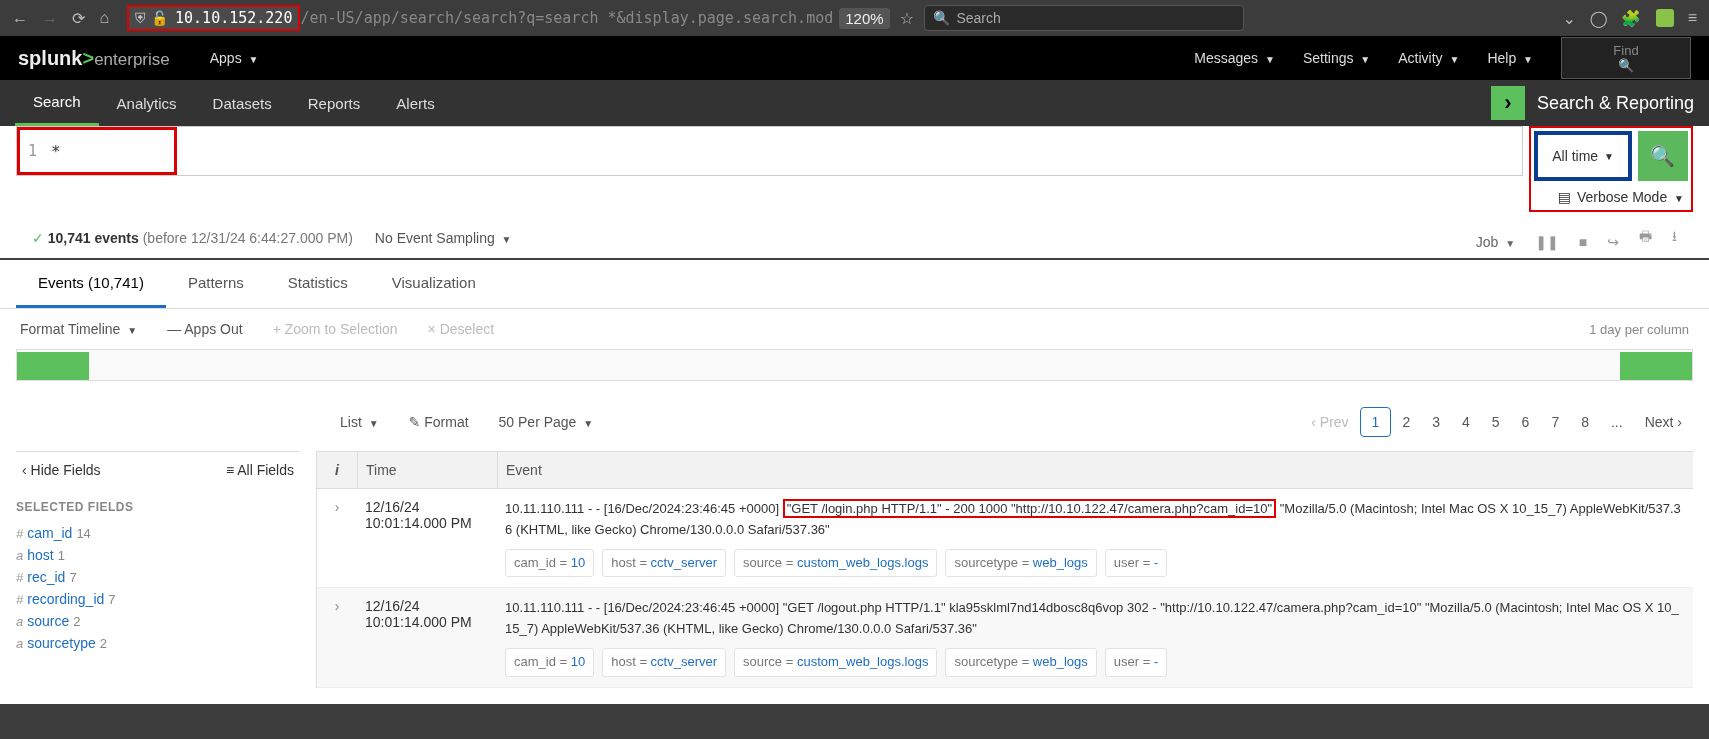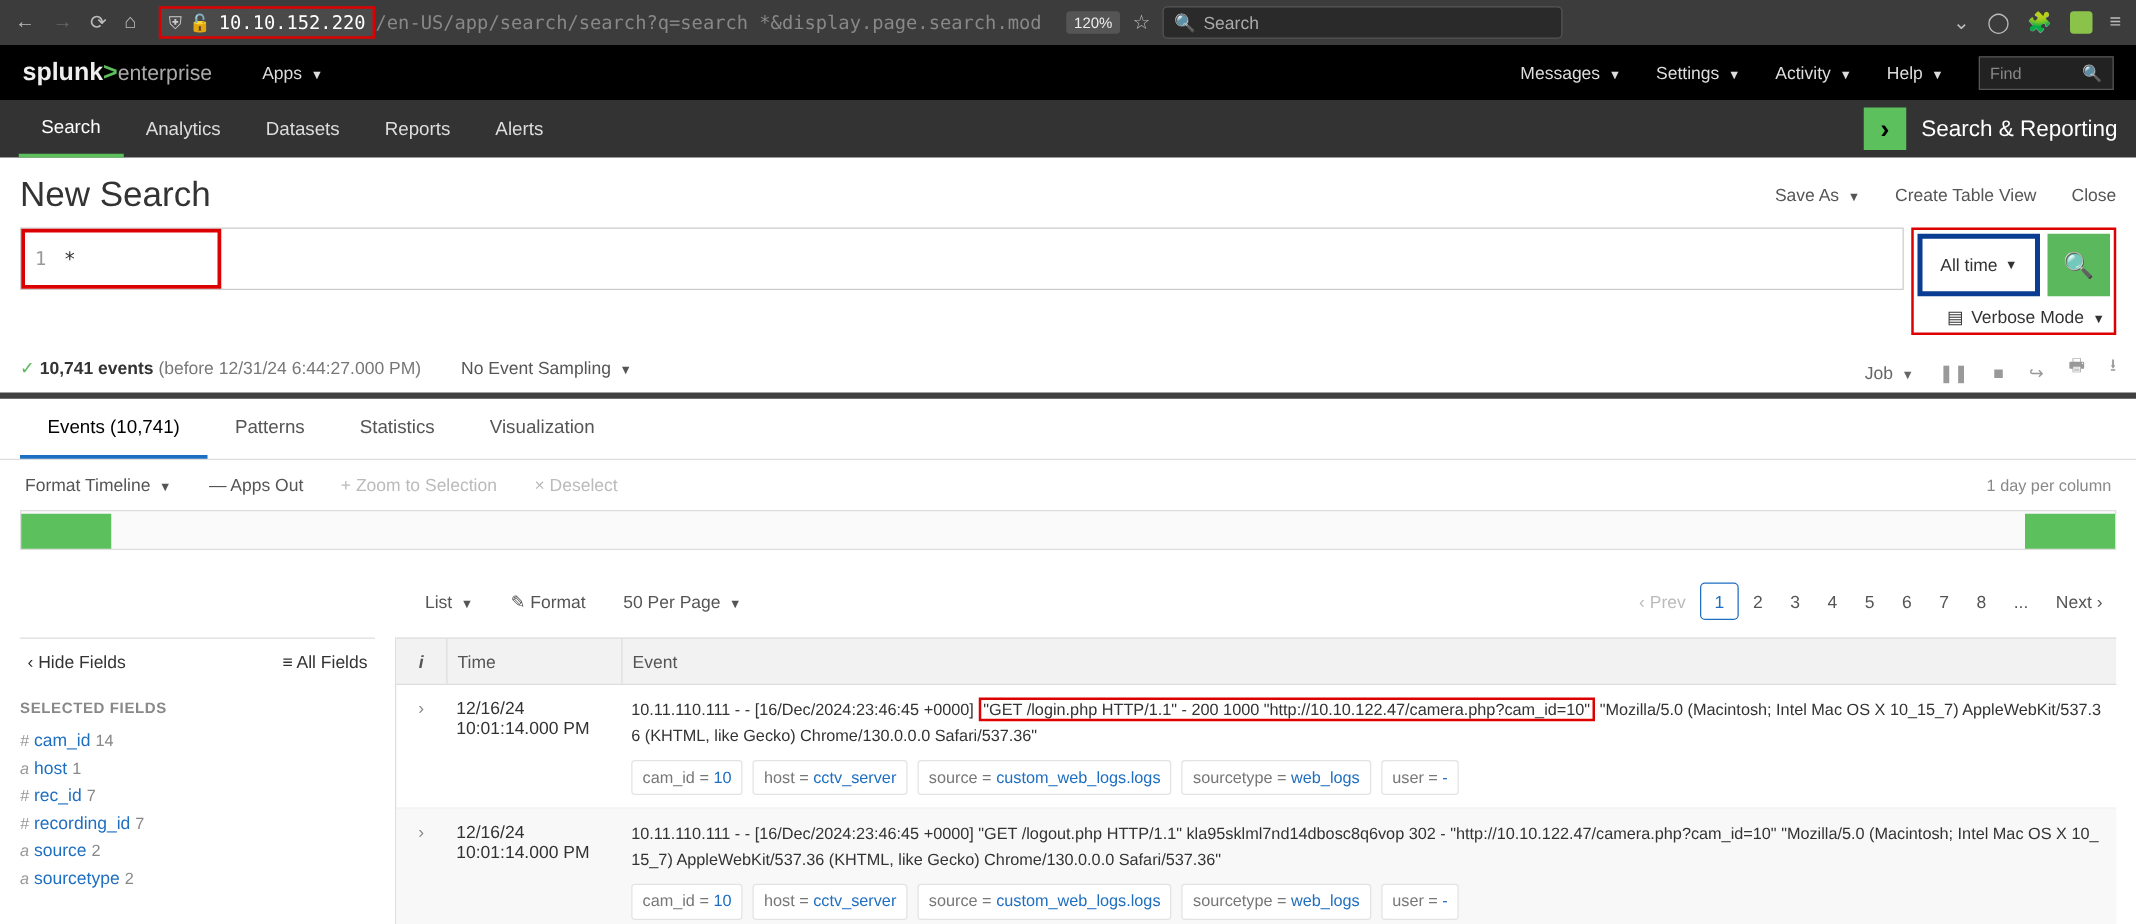--- a/index.html
+++ b/index.html
@@ -3,37 +3,37 @@
 <meta charset="utf-8">
 <style>
 * { margin: 0; padding: 0; box-sizing: border-box; font-family: "Helvetica Neue", Arial, sans-serif; }
 body { background: #3c3c3c; overflow-x: hidden; }
 .browser-bar { background: #3c3c3c; height: 36px; display: flex; align-items: center; padding: 0 12px; gap: 8px; color: #ccc; font-size: 14px; }
 .browser-bar .nav-icons { display: flex; gap: 14px; align-items: center; }
 .browser-bar .nav-icons span { color: #bbb; font-size: 16px; cursor: pointer; }
 .url-wrap { display: flex; align-items: center; gap: 6px; border: 2px solid #d00; padding: 2px 6px; background: #4a4a4a; margin-left: 10px; }
 .url-ip { color: #fff; font-family: monospace; font-size: 15px; }
 .url-rest { color: #888; font-family: monospace; font-size: 15px; }
-.zoom-badge { background: #555; color: #eee; font-size: 12px; padding: 2px 6px; border-radius: 3px; margin-left: 20px; }
+.zoom-badge { background: #555; color: #eee; font-size: 15px; padding: 2px 6px; border-radius: 3px; margin-left: 6px; }
 .url-full { display: flex; align-items: center; flex: 1; }
 .star { color: #bbb; margin: 0 10px; font-size: 16px; }
 .br-search { background: #2a2a2a; border: 1px solid #555; border-radius: 4px; padding: 4px 8px; display: flex; align-items: center; gap: 6px; color: #aaa; width: 320px; }
 .br-right { margin-left: auto; display: flex; gap: 14px; align-items: center; color: #bbb; }
 .br-right span { font-size: 16px; }
 .bru { width: 18px; height: 18px; background: #8bc34a; border-radius: 3px; display: inline-block; }
 
 .top-nav { background: #000; height: 44px; display: flex; align-items: center; padding: 0 18px; color: #ddd; font-size: 14px; }
 .logo { color: #ccc; font-size: 20px; font-weight: 300; }
 .logo b { font-weight: 700; color: #eee; }
 .logo .gt { color: #5cc05c; font-weight: 700; }
 .logo .ent { color: #aaa; font-size: 17px; }
 .top-nav .apps { margin-left: 40px; color: #ddd; }
 .top-nav .right-menu { margin-left: auto; display: flex; gap: 28px; align-items: center; text-align: right; }
 .caret { font-size: 10px; margin-left: 3px; }
-.find-box { background: #222; border: 1px solid #555; padding: 5px 8px; display: flex; align-items: center; width: 108px; justify-content: space-between; color: #888; font-size: 13px; }
+.find-box { background: #222; border: 1px solid #555; padding: 5px 8px; display: flex; align-items: center; width: 130px; justify-content: space-between; color: #888; font-size: 13px; flex-direction: column; }
 
 .sub-nav { background: #333; height: 46px; display: flex; align-items: center; padding: 0 15px; color: #ddd; font-size: 15px; }
 .sub-nav .item { padding: 0 18px; height: 100%; display: flex; align-items: center; cursor: pointer; }
 .sub-nav .item.active { border-bottom: 3px solid #5cc05c; color: #fff; }
 .sub-nav .sr { margin-left: auto; display: flex; align-items: center; gap: 12px; color: #fff; font-size: 18px; }
 .sr-icon { width: 34px; height: 34px; background: #5cc05c; display: flex; align-items: center; justify-content: center; color: #000; font-size: 22px; font-weight: bold; }
 
 .content { background: #fff; }
 .header-row { display: flex; align-items: center; padding: 14px 16px 10px; }
 .page-title { font-size: 28px; font-weight: 400; color: #333; }
@@ -42,21 +42,21 @@
 
 .search-row { display: flex; align-items: stretch; padding: 0 16px 6px; gap: 6px; }
 .search-box { flex: 1; border: 1px solid #ccc; background: #fff; display: flex; align-items: center; height: 50px; }
 .search-box .left-hl { border: 3px solid #d00; height: 100%; display: flex; align-items: center; padding: 0 12px 0 8px; width: 160px; }
 .search-box .ln { color: #999; font-family: monospace; font-size: 15px; margin-right: 14px; }
 .search-box .q { color: #333; font-family: monospace; font-size: 16px; }
 .time-sel { border: 4px solid #0a3d91; background: #fff; display: flex; align-items: center; padding: 0 14px; font-size: 14px; color: #333; height: 50px; cursor: pointer; }
 .go-btn { background: #5cb85c; width: 50px; display: flex; align-items: center; justify-content: center; color: #fff; font-size: 20px; height: 50px; cursor: pointer; }
 .search-outer-hl { border: 2px solid #d00; padding: 3px; display: flex; align-items: stretch; gap: 6px; flex-direction: column; }
 
-.status-row { display: flex; align-items: center; padding: 8px 16px; font-size: 14px; color: #555; border-bottom: 5px solid #404040; gap: 32px; }
+.status-row { display: flex; align-items: center; padding: 8px 32px; font-size: 14px; color: #555; border-bottom: 2px solid #404040; gap: 22px; }
 .status-row .ev { color: #333; }
 .status-row .check { color: #5cb85c; margin-right: 4px; }
 .status-right { margin-left: auto; display: flex; align-items: flex-end; gap: 20px; color: #666; }
 .status-right .ico { font-size: 14px; color: #999; cursor: pointer; }
 .vmode { display: flex; align-items: center; gap: 6px; color: #333; }
 
 .tabs { display: flex; padding: 0 16px; border-bottom: 1px solid #ddd; font-size: 15px; color: #555; }
 .tabs .tab { padding: 14px 22px; cursor: pointer; }
 .tabs .tab.active { border-bottom: 3px solid #1e6ec1; color: #000; font-weight: 500; }
 
@@ -155,28 +155,20 @@
   <div class="item">Datasets</div>
   <div class="item">Reports</div>
   <div class="item">Alerts</div>
   <div class="sr">
     <div class="sr-icon">›</div>
     <span>Search &amp; Reporting</span>
   </div>
 </div>
 
 <div class="content">
-  <div class="header-row">
-    <div class="page-title">New Search</div>
-    <div class="header-actions">
-      <span><span>Save As</span> <span class="caret">▼</span></span>
-      <span>Create Table View</span>
-      <span>Close</span>
-    </div>
-  </div>
 
   <div class="search-row">
     <div class="search-box">
       <div class="left-hl">
         <span class="ln">1</span>
         <span class="q">*</span>
       </div>
     </div>
     <div class="search-outer-hl">
       <div style="display:flex;gap:6px;">

